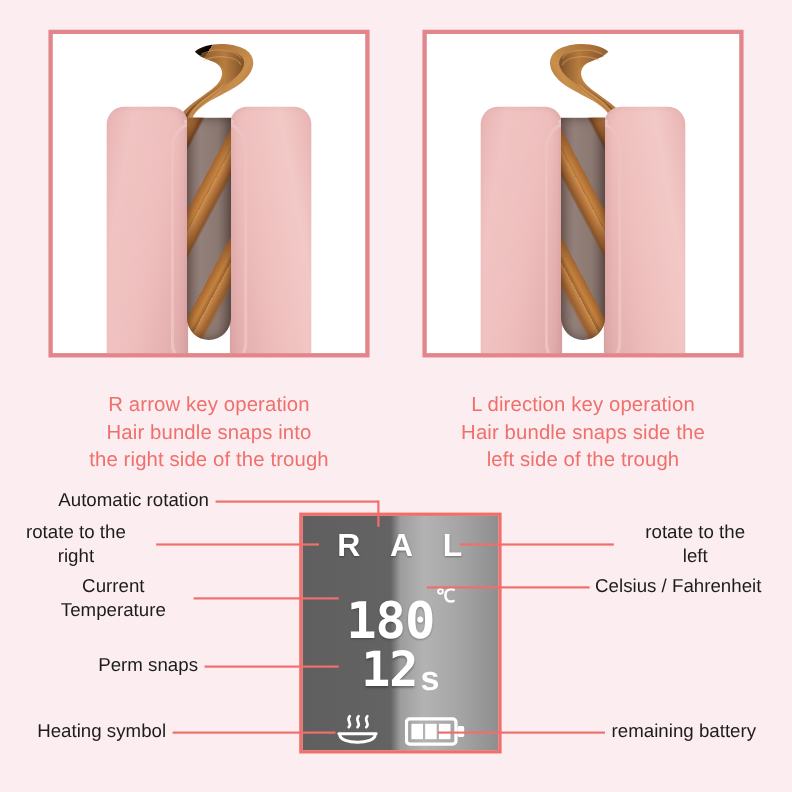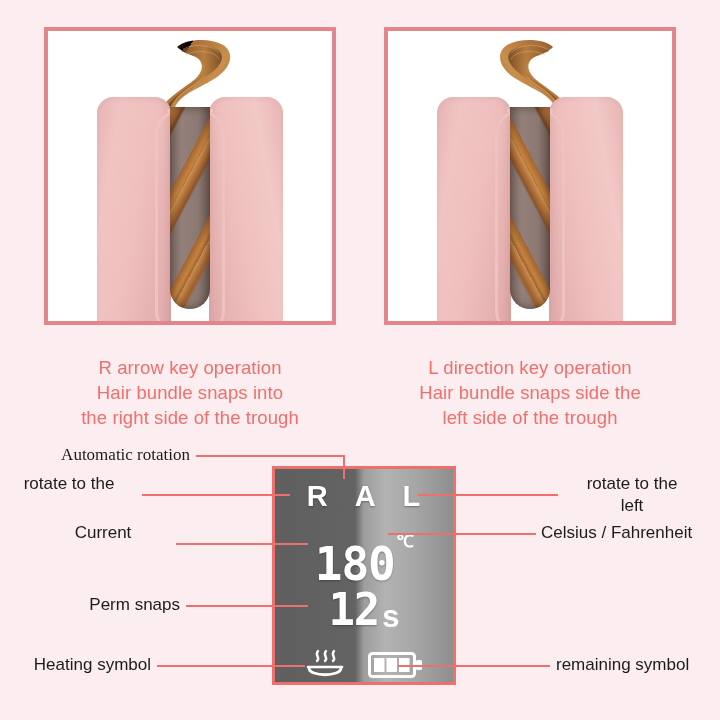--- a/index.html
+++ b/index.html
@@ -385,46 +385,48 @@
   <div class="leader" style="left:186px; top:605px; width:122px;"></div>
 
   <div class="leader" style="left:157px; top:665px; width:148px;"></div>
 
   <div class="leader" style="left:418px; top:494px; width:140px;"></div>
 
   <div class="leader" style="left:388px; top:533px; width:148px;"></div>
 
   <div class="leader" style="left:398px; top:665px; width:152px;"></div>
 
-  <div class="anno r-align" style="left:10px; top:444px; width:180px;font-family:Liberation Serif, serif;">
+  <div class="anno r-align" style="left:10px; top:444px; width:180px;">
     <span>Automatic rotation</span>
   </div>
 
   <div class="anno c-align" style="left:0px; top:473px; width:138px;">
     <div>rotate to the</div>
+    <div>right</div>
   </div>
 
   <div class="anno c-align" style="left:34px; top:522px; width:138px;">
     <div>Current</div>
+    <div>Temperature</div>
   </div>
 
   <div class="anno r-align" style="left:56px; top:594px; width:124px;">
     <span>Perm snaps</span>
   </div>
 
   <div class="anno r-align" style="left:4px; top:654px; width:147px;">
     <span>Heating symbol</span>
   </div>
 
   <div class="anno c-align" style="left:562px; top:473px; width:140px;">
     <div>rotate to the</div>
     <div>left</div>
   </div>
 
   <div class="anno l-align" style="left:541px; top:522px; width:180px;">
     <span>Celsius / Fahrenheit</span>
   </div>
 
   <div class="anno l-align" style="left:556px; top:654px; width:170px;">
-    <span>remaining symbol</span>
+    <span>remaining battery</span>
   </div>
 
 </div>
 
 </body></html>

